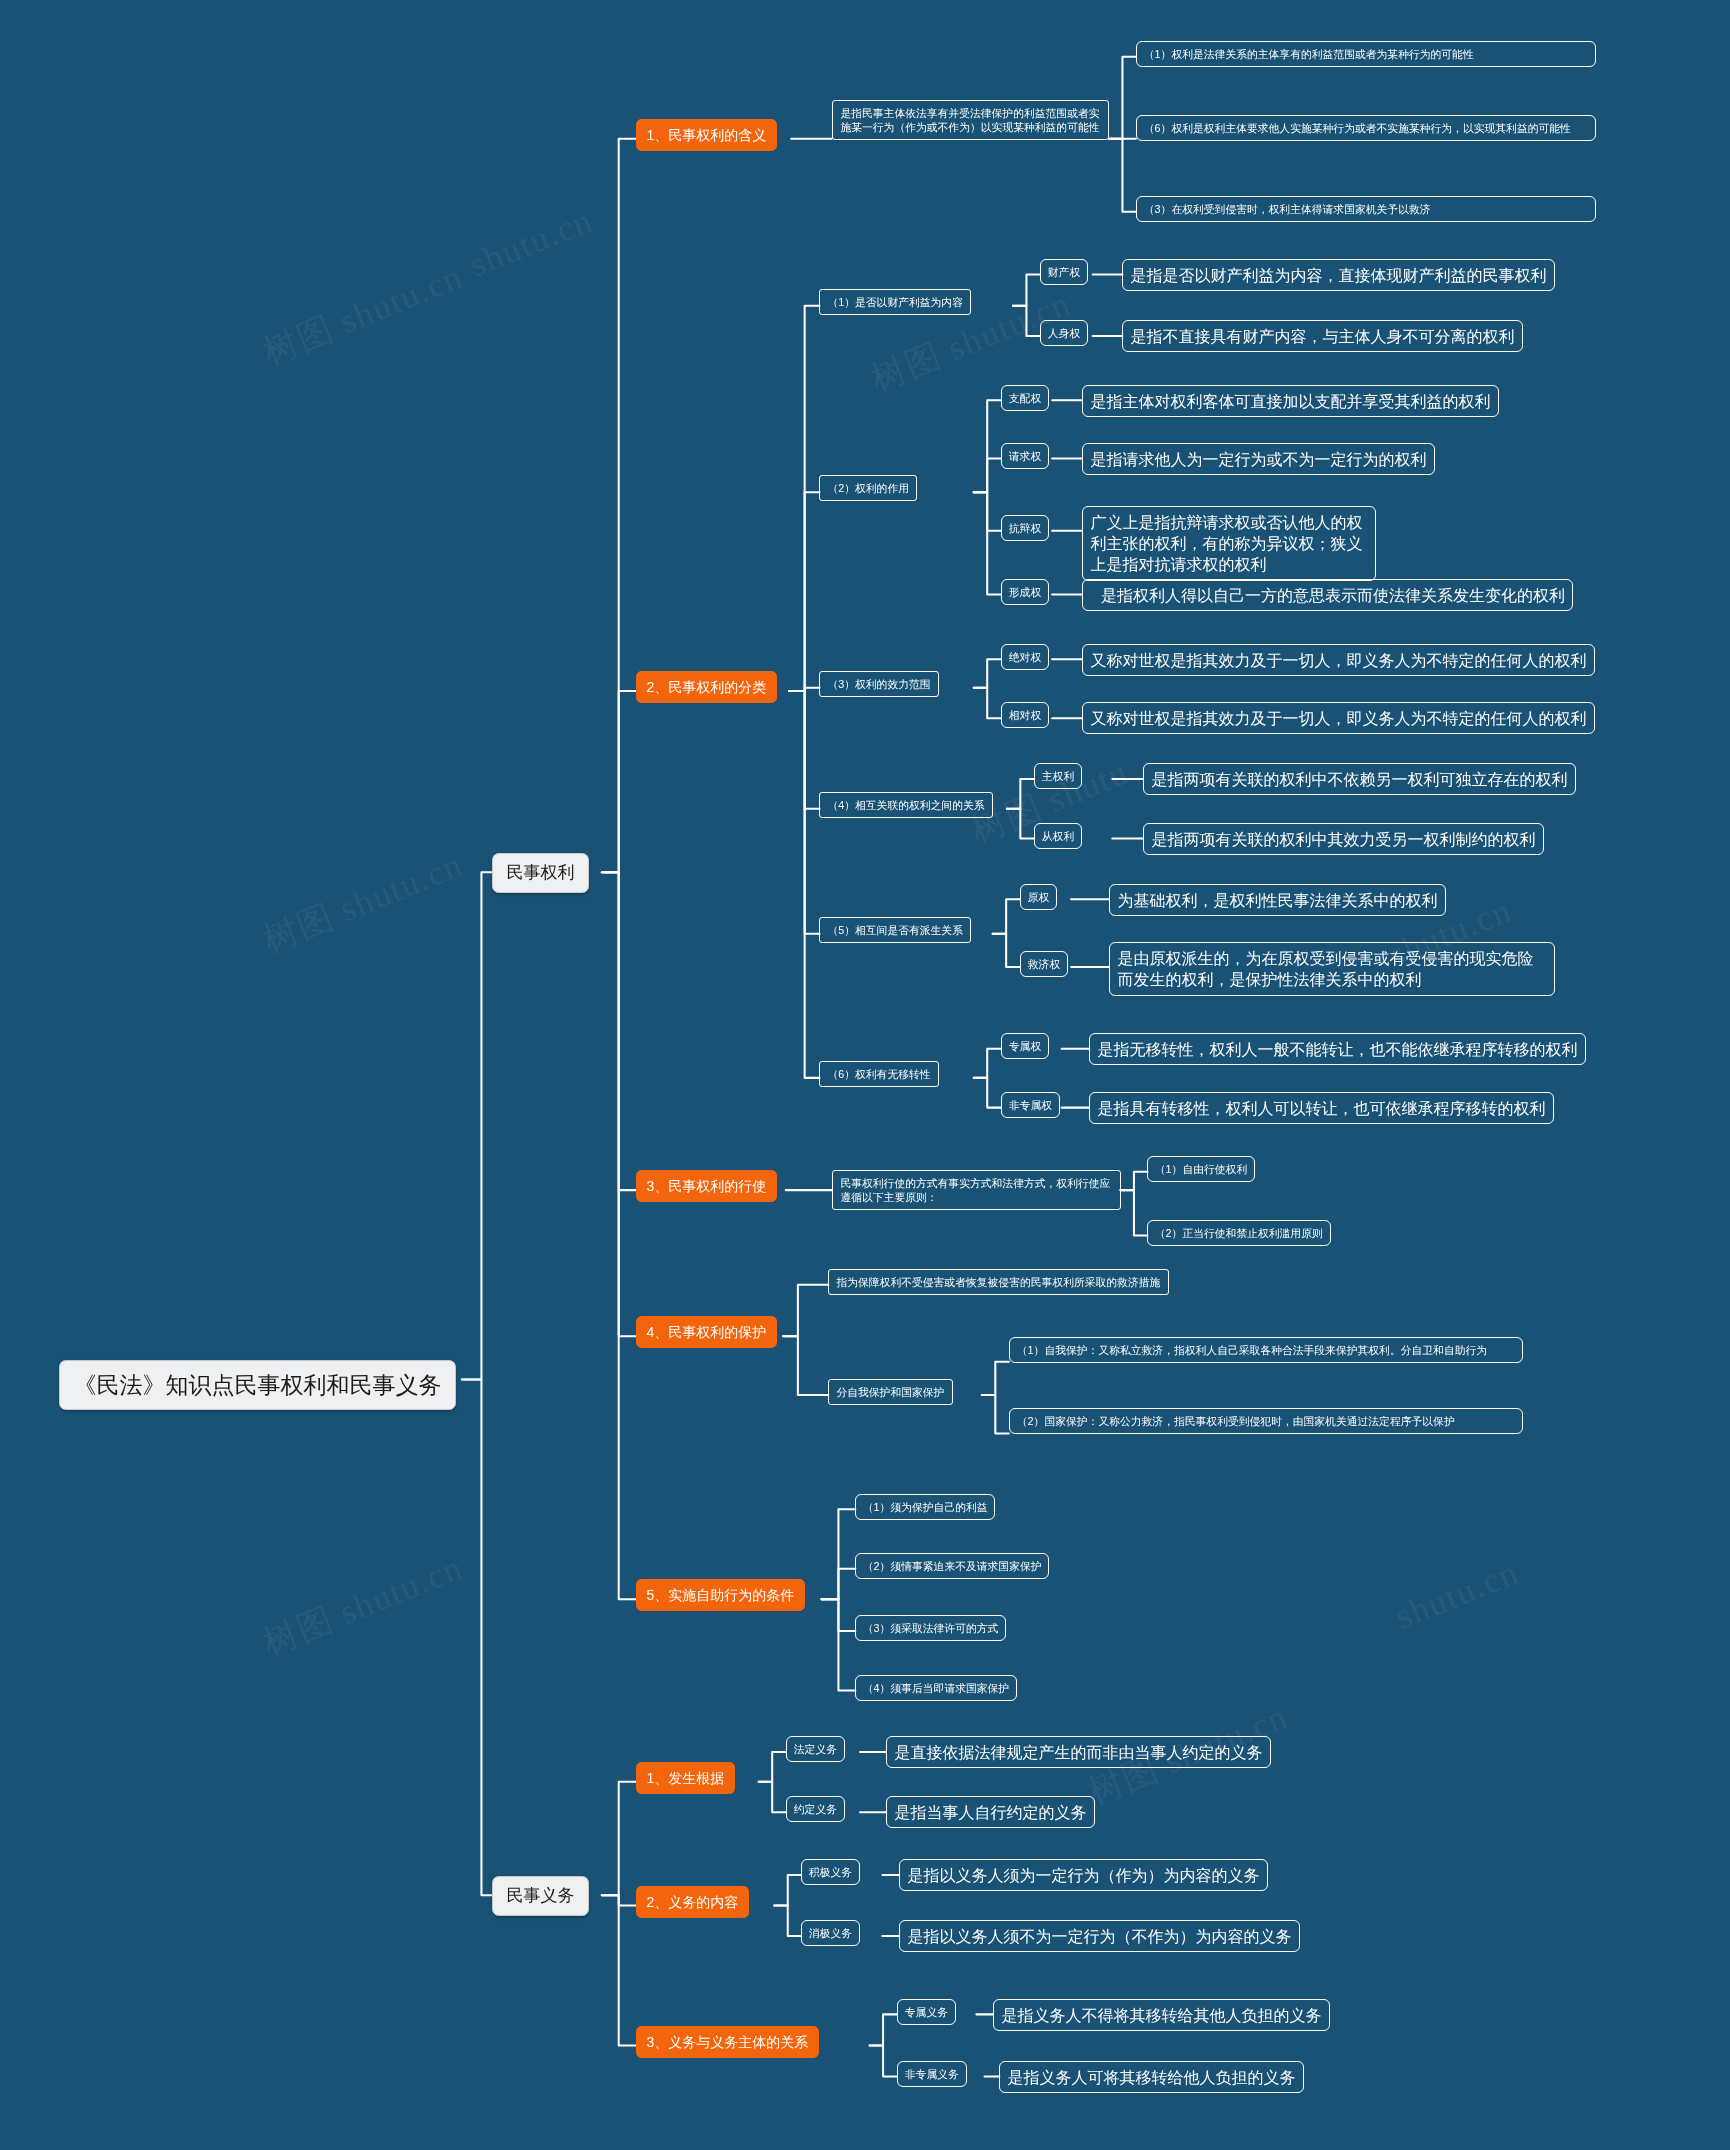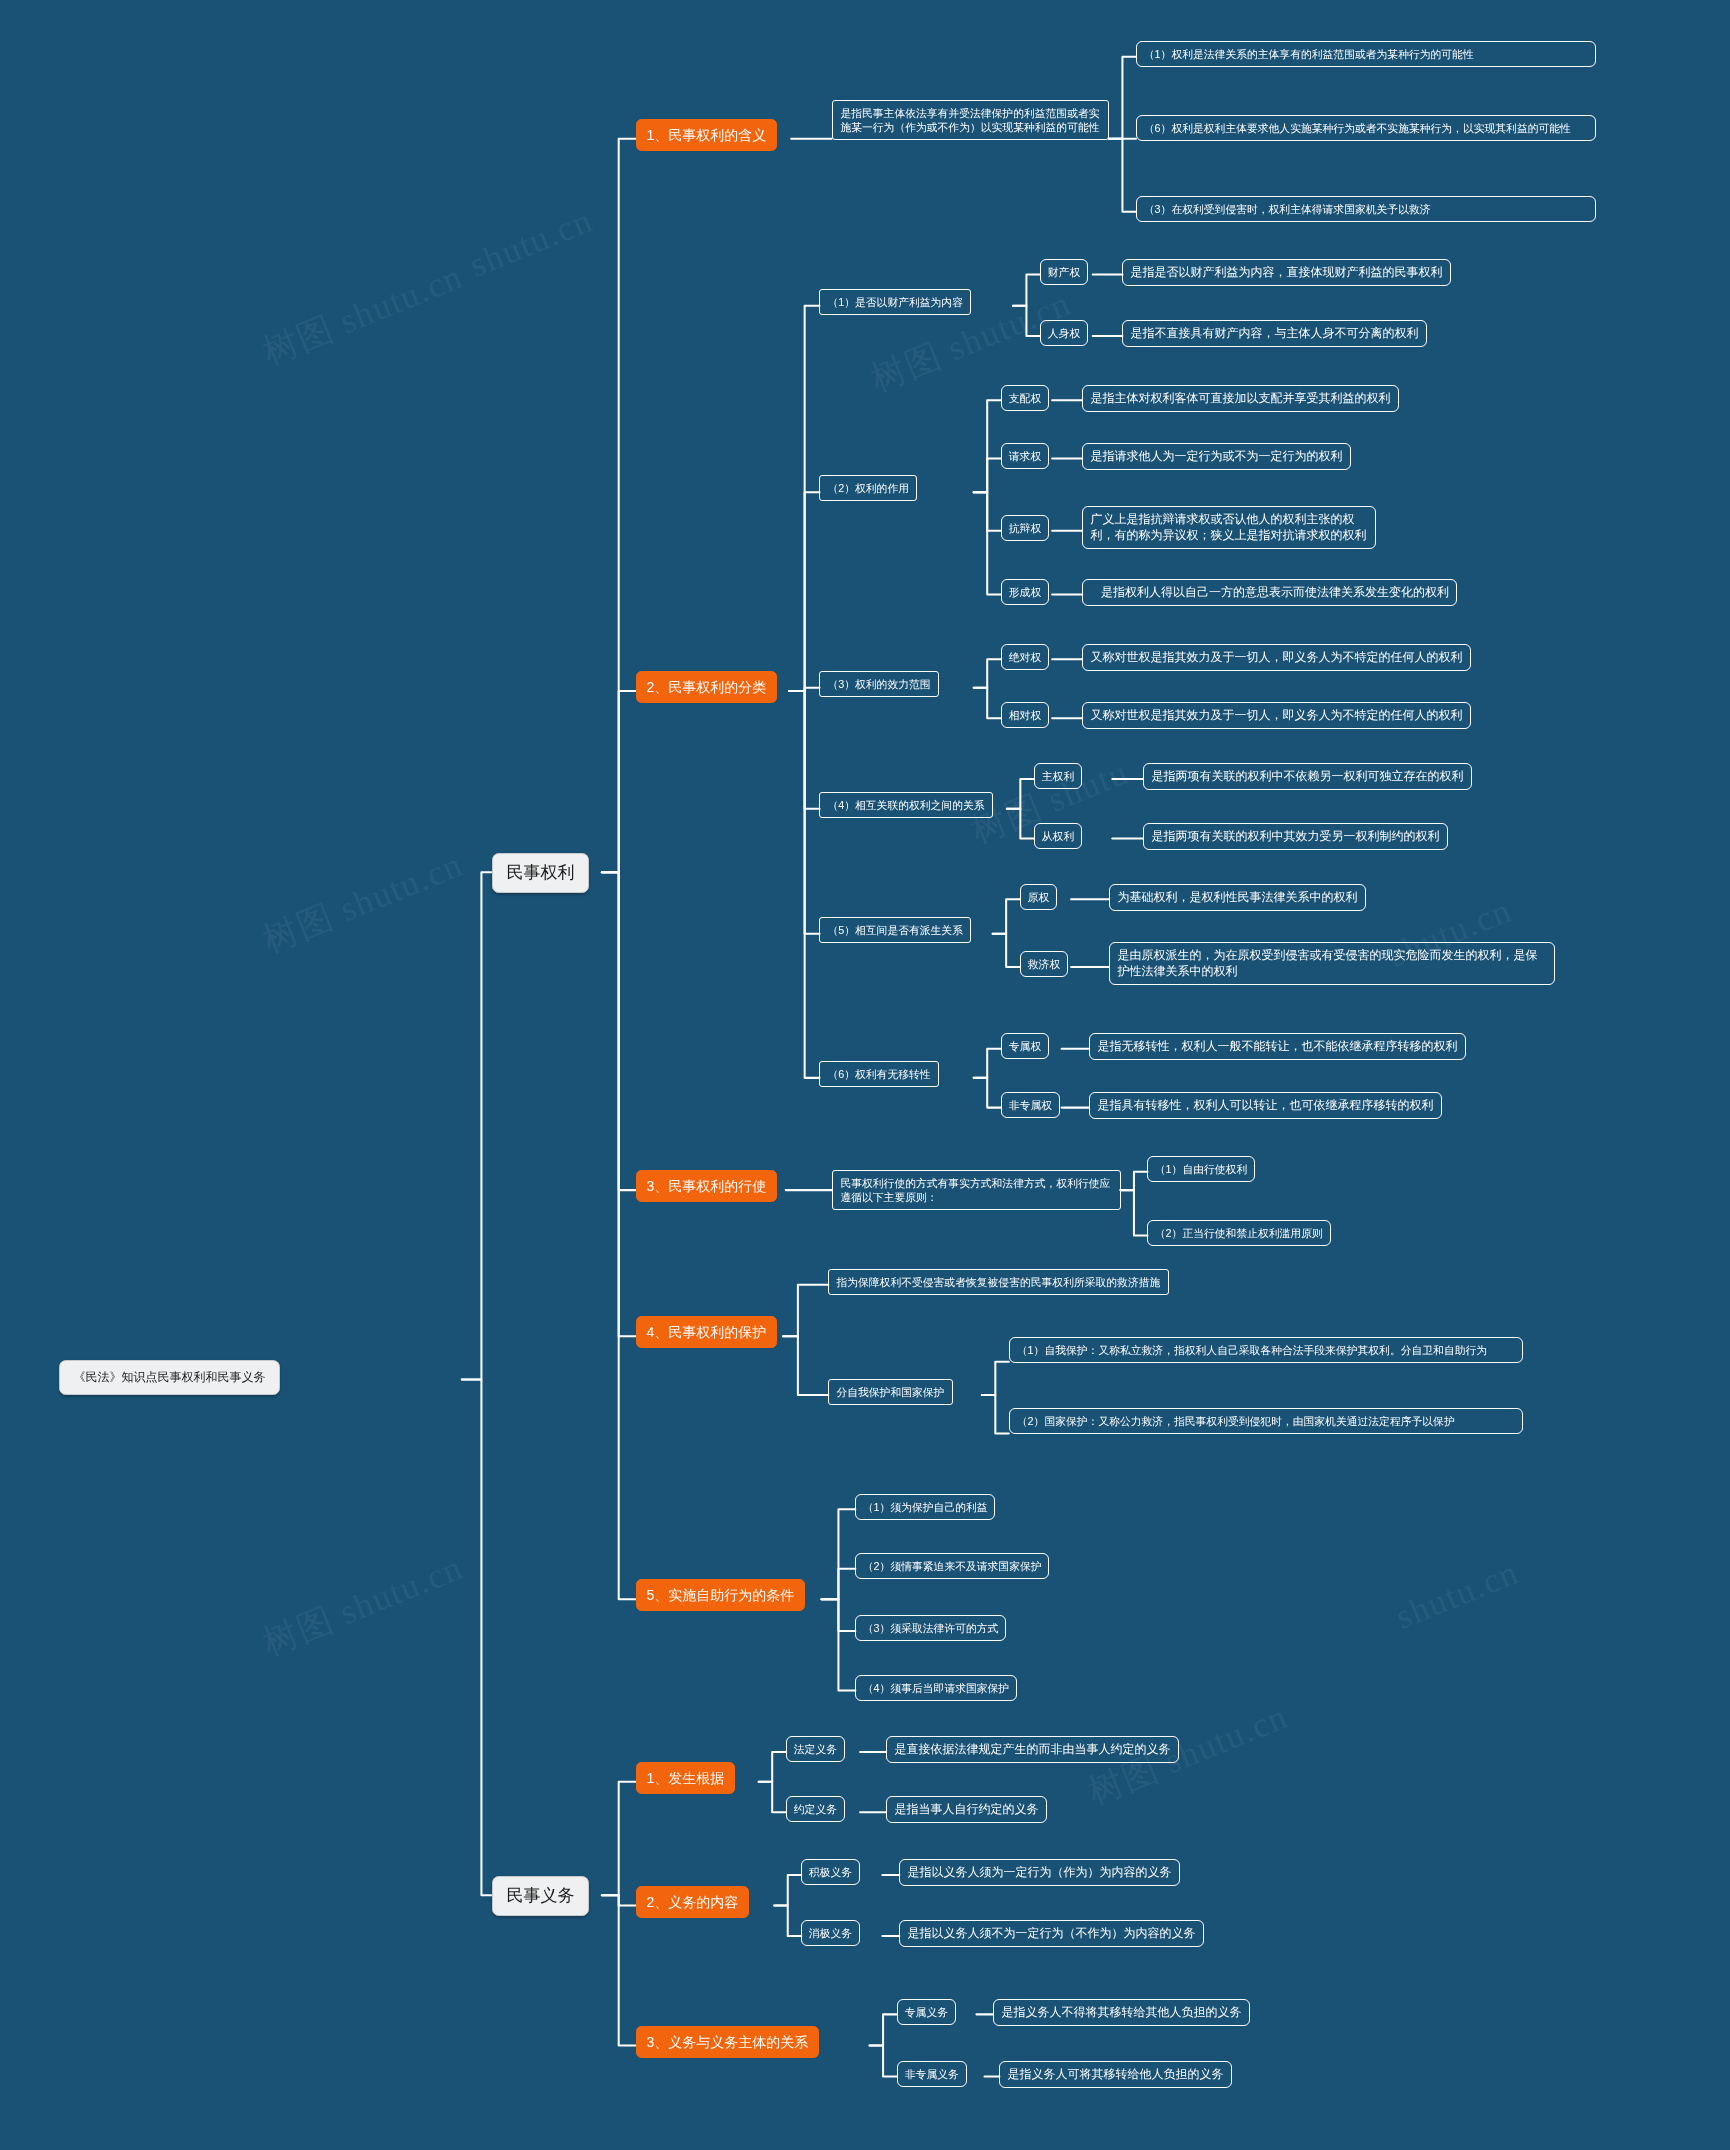--- a/index.html
+++ b/index.html
@@ -32,21 +32,21 @@
     align-items: center;
     border-radius: 6px;
     line-height: 1.32;
     white-space: pre-wrap;
     word-break: break-all;
   }
   .n-root {
     background: #eff0f1;
     color: #1b1b1b;
     border: 0.7px solid #c6c9cc;
-    font-size: 12px;
+    font-size: 23px;
     padding: 8.8px 13.5px;
     border-radius: 6.8px;
     box-shadow: 0 1.4px 2.7px rgba(0,0,0,.25);
   }
   .n-l1 {
     background: #eff0f1;
     color: #1b1b1b;
     border: 0.7px solid #c6c9cc;
     font-size: 17px;
     padding: 8px 13.5px;
@@ -74,21 +74,21 @@
     color: #ffffff;
     border: 1.1px solid #ffffff;
     font-size: 10.8px;
     padding: 4.7px 6.8px;
     border-radius: 6px;
   }
   .n-l5 {
     background: transparent;
     color: #ffffff;
     border: 1.1px solid #ffffff;
-    font-size: 12px;
+    font-size: 16px;
     padding: 4.7px 7.4px;
     border-radius: 6px;
   }
 </style>
 </head>
 <body>
 
 <div class="wm" style="left:257px;  top:291px;">树图 shutu.cn</div>
 <div class="wm" style="left:467px;  top:223px;">shutu.cn</div>
 <div class="wm" style="left:257px;  top:879px;">树图 shutu.cn</div>

